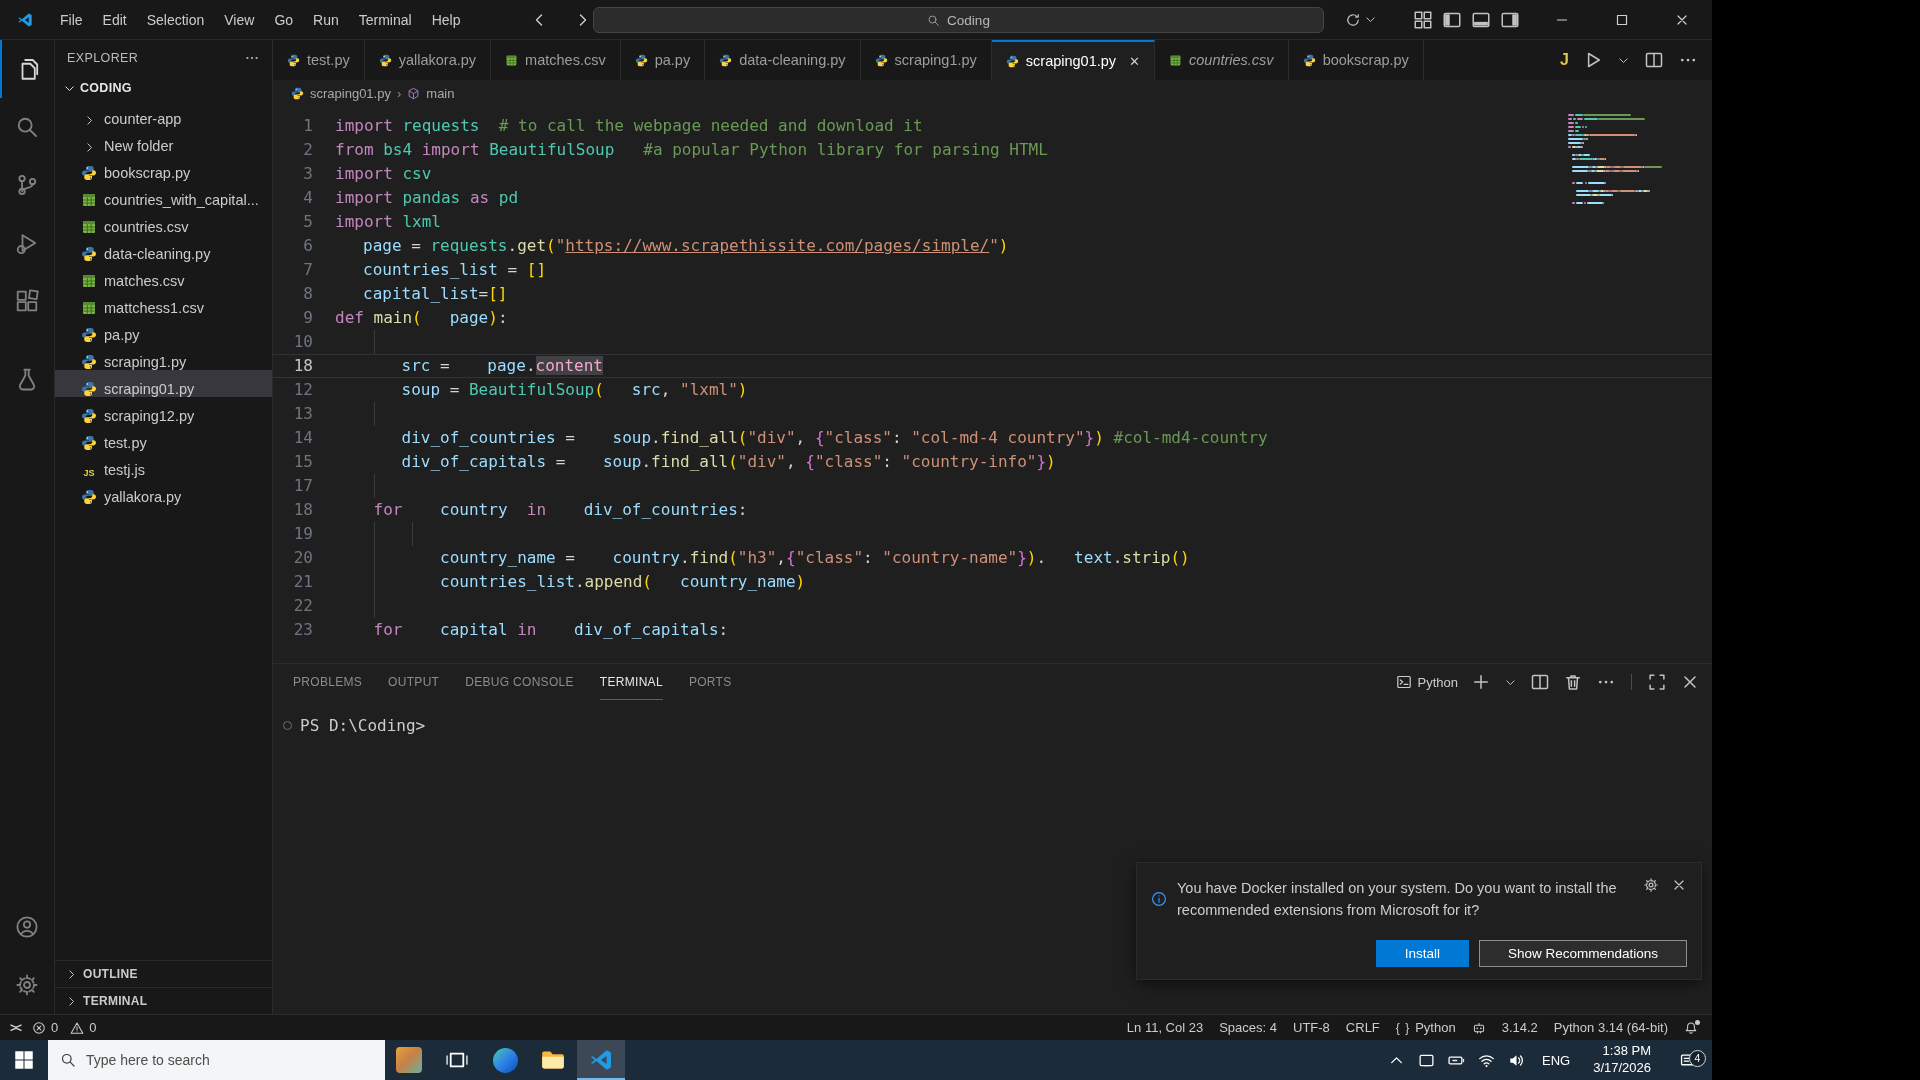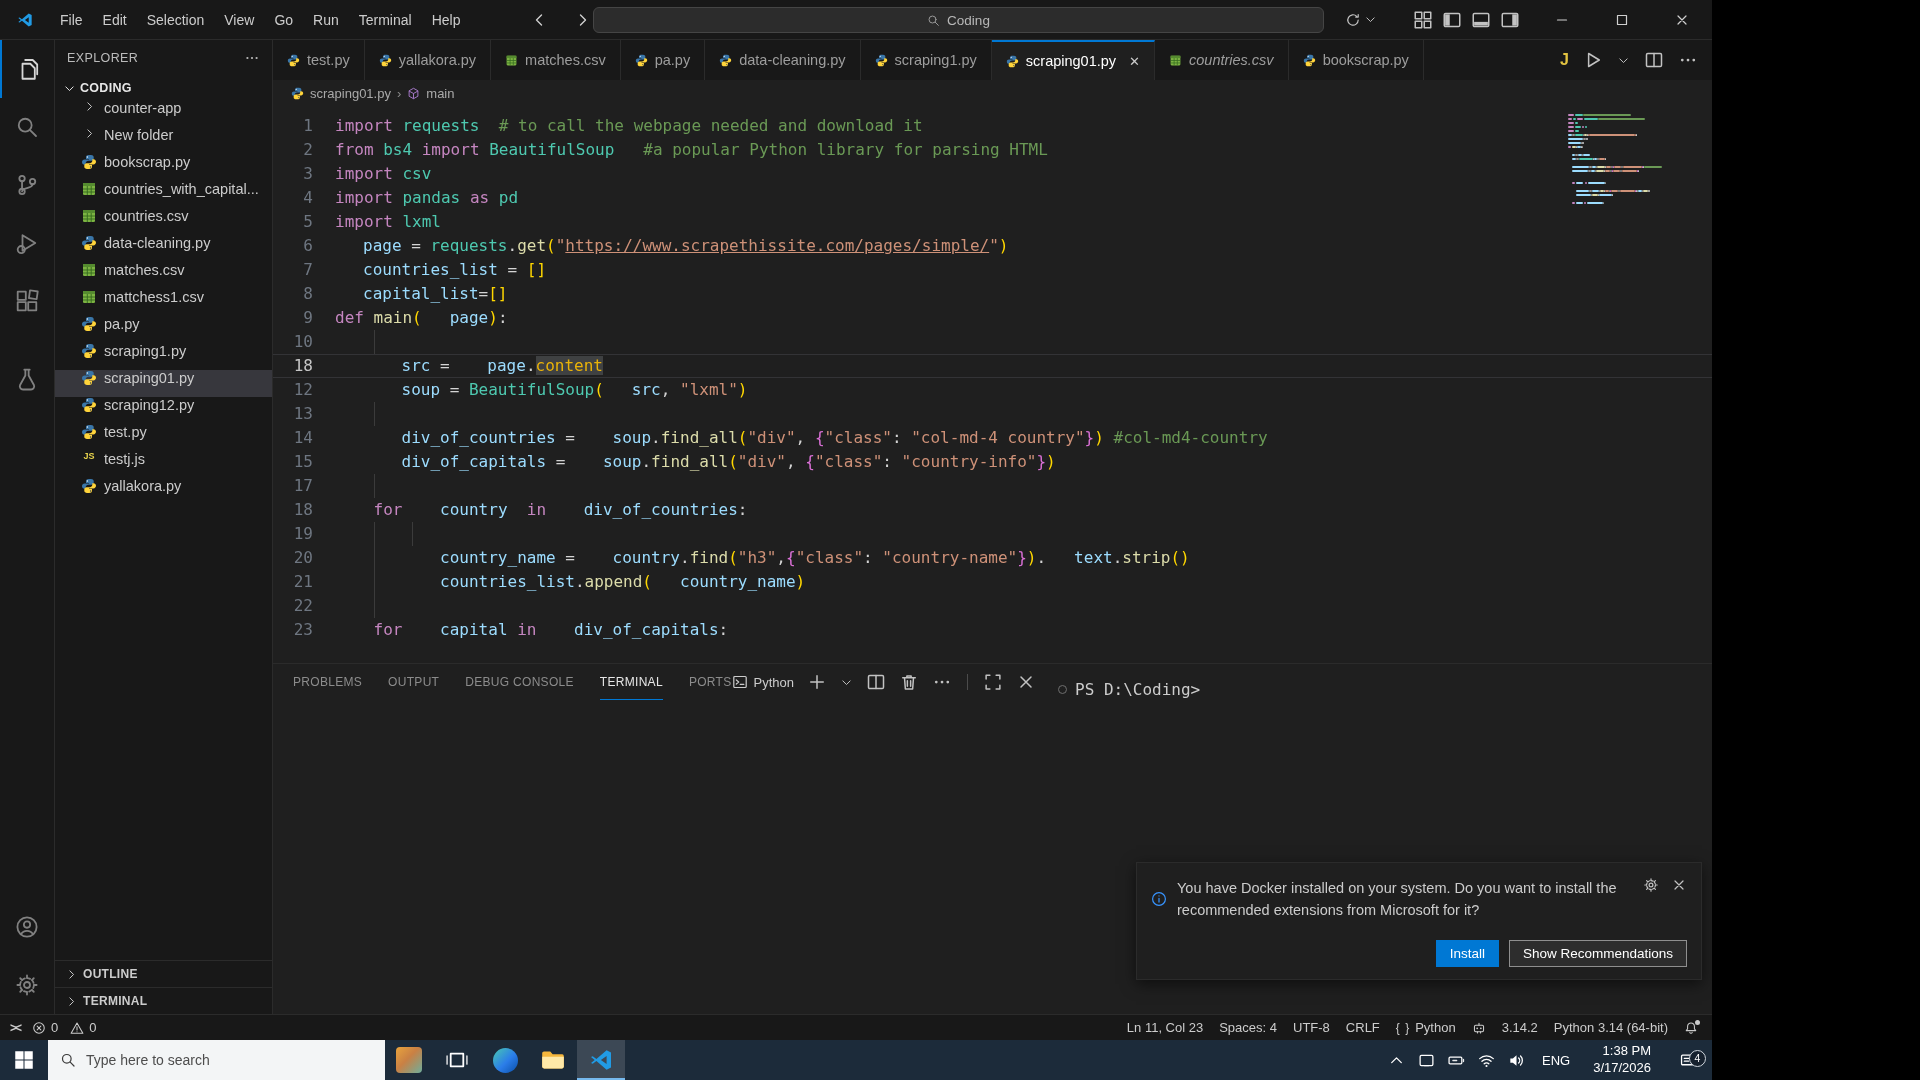--- a/index.html
+++ b/index.html
@@ -35,21 +35,21 @@
   .ab-item{height:58px;display:flex;align-items:center;justify-content:center;color:#818181;border-left:2px solid transparent;border-right:2px solid transparent;}
   .ab-item.active{color:#d7d7d7;border-left-color:#0078d4;}
   .ab-item.gap-top{margin-top:20px;}
   .ab-bottom{margin-top:auto;display:flex;flex-direction:column;}
   .ab-item svg{width:24px;height:24px;}
 
   .sidebar{width:218px;background:#181818;border-right:1px solid #2b2b2b;position:relative;flex:none;font-size:14.5px;}
   .sidebar-title{height:36px;display:flex;align-items:center;padding:0 12px;color:#bbbbbb;font-size:12.5px;letter-spacing:.4px;}
   .sidebar-title .sp{flex:1;}
   .tree-root{height:24px;display:flex;align-items:center;gap:4px;padding-left:8px;font-weight:bold;font-size:12.5px;color:#e7e7e7;letter-spacing:.3px;}
-  .tree-item{height:27px;display:flex;align-items:flex-start;gap:7px;padding-left:26px;color:#cccccc;white-space:nowrap;overflow:hidden;}
+  .tree-item{height:27px;display:flex;align-items:flex-end;gap:7px;padding-left:26px;color:#cccccc;white-space:nowrap;overflow:hidden;}
   .tree-item.selected{background:#37373d;}
   .tree-item .chev{color:#cccccc;width:16px;flex:none;}
   .tree-item .ic{width:16px;flex:none;}
   .jsbadge{font-size:9px;font-weight:bold;color:#e8d44d;letter-spacing:0;}
   .side-bottom{position:absolute;left:0;right:0;bottom:0;}
   .side-section{height:27px;display:flex;align-items:center;gap:5px;padding-left:10px;border-top:1px solid #2b2b2b;color:#cccccc;font-weight:bold;font-size:12px;letter-spacing:.3px;}
 
   
   .editor-col{flex:1;display:flex;flex-direction:column;min-width:0;}
   .tabbar{height:40px;background:#181818;display:flex;flex:none;}
@@ -68,28 +68,28 @@
   .code-lines{padding-top:8px;font-family:"DejaVu Sans Mono",monospace;font-size:16px;}
   .cl{display:flex;height:24px;line-height:24px;white-space:pre;}
   .cl.active{box-shadow:inset 0 1px 0 #333336, inset 0 -1px 0 #333336;}
   .ln{width:62px;padding-right:22px;text-align:right;color:#6e7681;flex:none;}
   .cl.active .ln{color:#c6c6c6;}
   .lt{position:relative;flex:1;}
   .guide{position:absolute;top:0;bottom:0;border-left:1px solid #3b3b3b;}
   .k{color:#c586c0;} .t{color:#4ec9b0;} .v{color:#9cdcfe;margin-left:28px;} .f{color:#dcdcaa;}
   .s{color:#ce9178;} .c{color:#6a9955;} .p{color:#d4d4d4;} .b{color:#ffd700;} .B{color:#da70d6;}
   .u{color:#ce9178;text-decoration:underline;}
-  .h{color:#eab308;background:rgba(90,93,94,.55);}
+  .h{color:#f9a8d4;background:rgba(90,93,94,.55);}
 
   .minimap{position:absolute;top:8px;right:14px;width:130px;}
   .mrow{height:2px;margin-bottom:2px;white-space:nowrap;font-size:0;}
   .mseg{display:inline-block;height:2px;border-radius:1px;}
 
   
-  .panel{height:351px;flex:none;border-top:1px solid #2b2b2b;background:#1f1f1f;display:flex;flex-direction:row;}
+  .panel{height:351px;flex:none;border-top:1px solid #2b2b2b;background:#1f1f1f;display:flex;flex-direction:column;}
   .panel-header{height:36px;display:flex;align-items:center;padding:0 12px 0 20px;flex:none;}
   .panel-tabs{display:flex;gap:26px;}
   .panel-tab{font-size:12px;color:#8c8c8c;letter-spacing:.3px;height:36px;display:flex;align-items:center;border-bottom:1px solid transparent;}
   .panel-tab.active{color:#e7e7e7;border-bottom-color:#0078d4;}
   .panel-actions{margin-left:auto;display:flex;align-items:center;gap:13px;color:#c2c2c2;}
   .shell-label{display:flex;align-items:center;gap:6px;font-size:13px;color:#cccccc;}
   .pa-sep{width:1px;height:16px;background:#4b4b4b;margin:0 2px;}
   .terminal-body{flex:1;padding:16px 0 0 10px;font-family:"DejaVu Sans Mono",monospace;font-size:16px;color:#cccccc;}
   .term-line{display:flex;align-items:center;gap:8px;}
   .cmd-dot{width:9px;height:9px;border:1px solid #6e6e6e;border-radius:50%;flex:none;}
@@ -119,21 +119,21 @@
   .tray-clock{text-align:right;font-size:13px;line-height:1.3;padding:0 6px;white-space:nowrap;}
   .action-center{position:relative;width:34px;display:flex;align-items:center;justify-content:center;}
   .ac-badge{position:absolute;right:-2px;bottom:2px;min-width:17px;height:17px;border-radius:50%;background:#16212e;border:1.5px solid #cfd6dd;color:#fff;font-size:10.5px;display:flex;align-items:center;justify-content:center;}
 
   
   .toast{position:absolute;right:10px;bottom:100px;width:566px;height:118px;background:#1f1f1f;border:1px solid #2b2b2b;box-shadow:0 4px 14px rgba(0,0,0,.55);padding:14px 14px 12px 14px;}
   .toast-row{display:flex;gap:10px;}
   .toast-msg{width:440px;font-size:14.5px;line-height:1.55;color:#cccccc;}
   .toast-icons{margin-left:auto;display:flex;gap:12px;color:#c2c2c2;align-items:flex-start;}
   .toast-btns{position:absolute;right:14px;bottom:12px;display:flex;gap:10px;}
-  .btn{font-size:13.5px;padding:5px 13px;border:1px solid transparent;color:#ffffff;}
+  .btn{font-size:13.5px;padding:5px 28px;border:1px solid transparent;color:#ffffff;}
   .btn.primary{background:#0078d4;}
   .btn.secondary{background:#2d2d2d;border-color:#8f8f8f;}
 </style>
 </head>
 <body>
 
 <div class="screen">
 
   <div class="titlebar">
     <span class="ic tb-logo">

